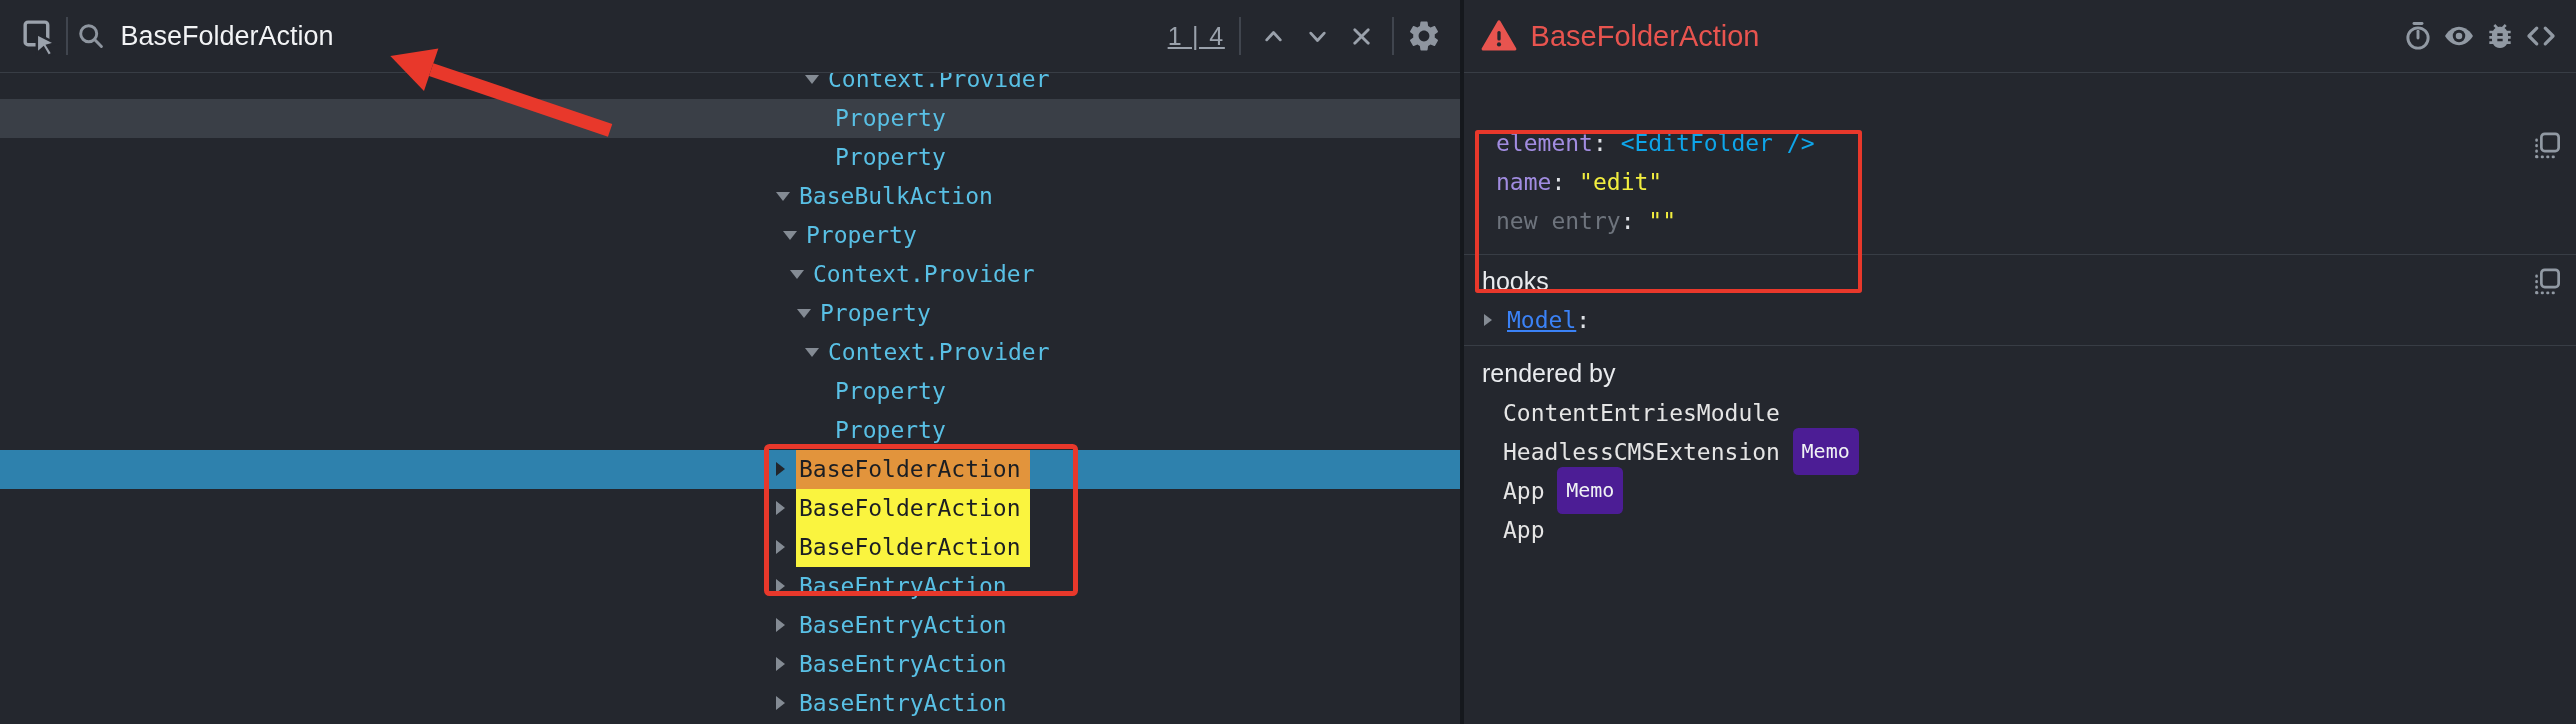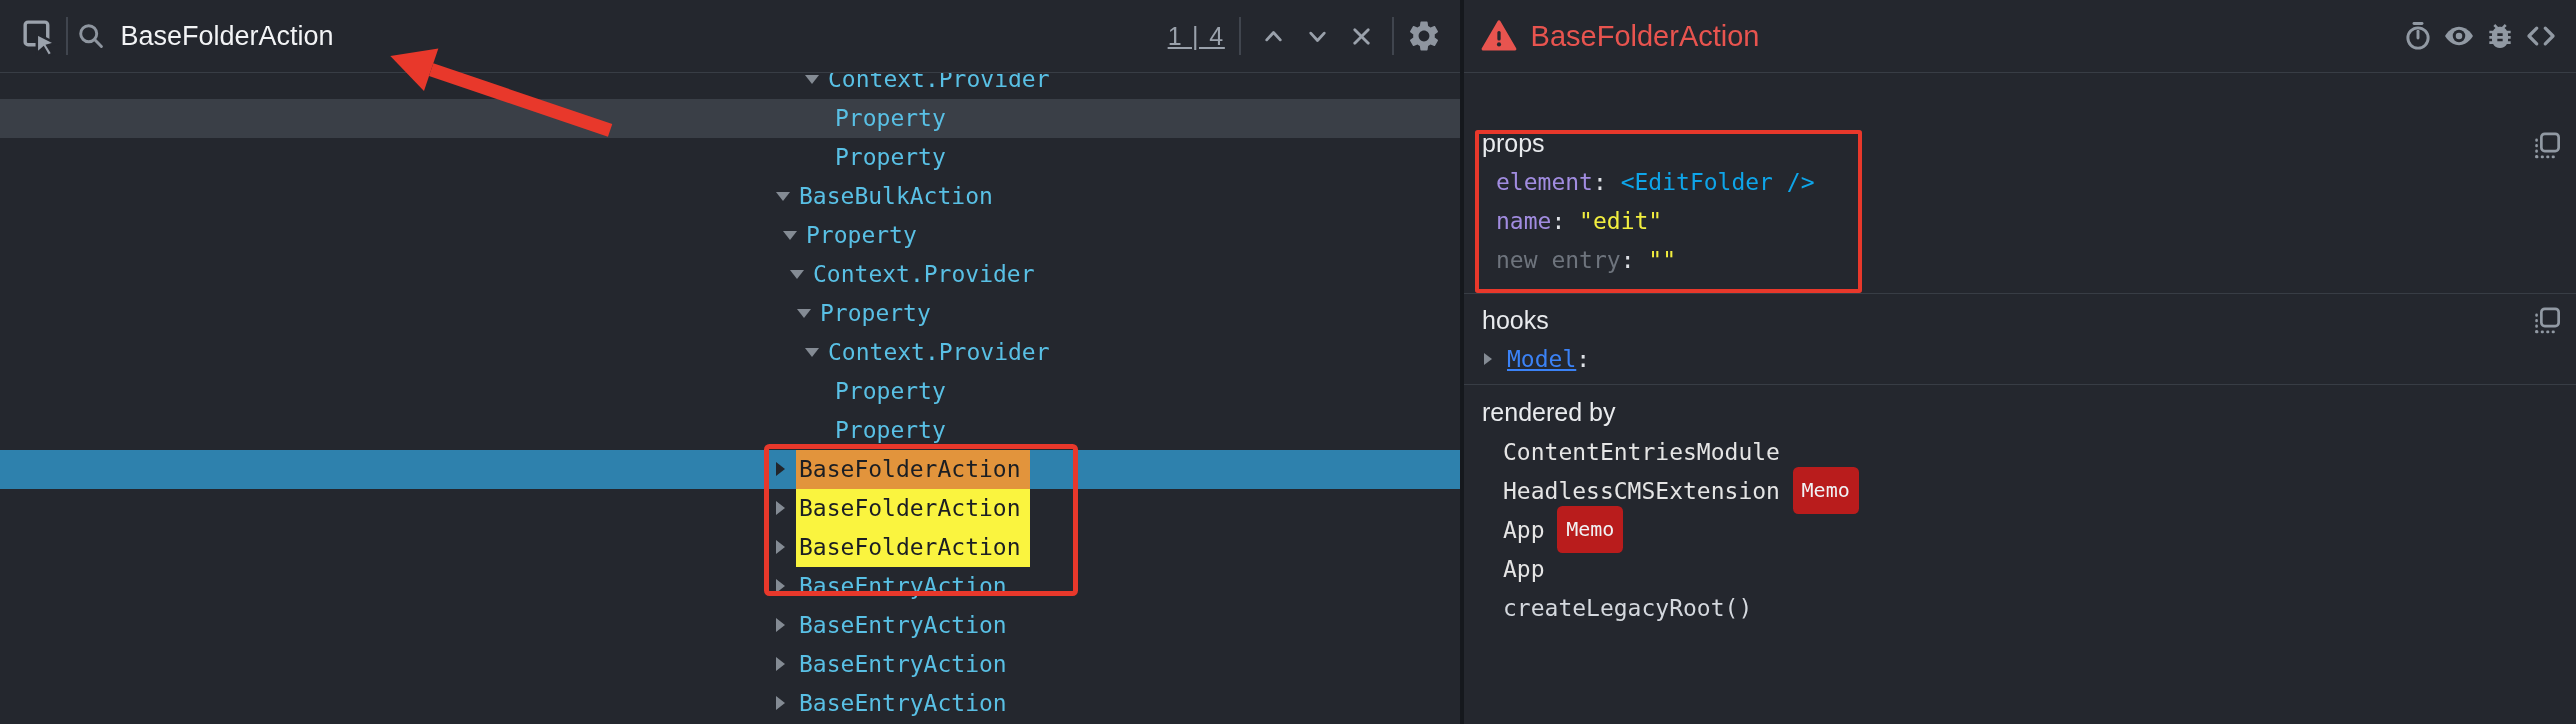--- a/index.html
+++ b/index.html
@@ -62,21 +62,21 @@
   .pcolon { color:#dfe2e7; }
   .pval.t-element { color:#0ea5e9; }
   .pval.t-string { color:#f2ee3f; }
   .hrow { height:39px; display:flex; align-items:center; padding-left:20px; font-family:"DejaVu Sans Mono", monospace; font-size:23px; }
   .hrow .tri.tr { border-top-width:6.3px; border-bottom-width:6.3px; border-left-width:8px; }
   .hkey { color:#3b82f6;text-decoration:underline; }
   .hcolon { color:#dfe2e7; }
   .rrow { height:39px; display:flex; align-items:center; padding-left:39px; font-family:"DejaVu Sans Mono", monospace; font-size:23px; color:#d4d8de; white-space:pre; }
   .rrow .lnk { color:#e5e5e5; cursor:pointer; }
   .badge {
-    margin-left:12.6px; background:#b91c1c; color:#f0f2f4; border-radius:5.4px;
+    margin-left:12.6px; background:#4c1d95; color:#f0f2f4; border-radius:5.4px;
     font-family:"DejaVu Sans Mono", monospace; font-size:20px; line-height:30.5px; padding:8px 9px; flex:0 0 auto;
   }
   .copy-btn { position:absolute; right:12.6px; width:32px; height:32px; display:flex; align-items:center; justify-content:center; cursor:pointer; }
   .copy-props { top:56px; }
   .copy-hooks { top:10.8px; }
 
   
   .anno { position:absolute; z-index:50; pointer-events:none; }
   .anno-box { border:5.4px solid #e8382b; border-radius:5.4px; }
   #anno-box-tree { left:764px; top:444px; width:314px; height:152px; }
@@ -186,21 +186,20 @@
       </div>
       <div class="tbtn">
         <svg class="ic" width="34" height="34" viewBox="0 0 24 24">
           <polyline points="9,6.5 3.5,12 9,17.5" fill="none" stroke="#9199a3" stroke-width="2.3" stroke-linecap="round" stroke-linejoin="round"></polyline>
           <polyline points="15,6.5 20.5,12 15,17.5" fill="none" stroke="#9199a3" stroke-width="2.3" stroke-linecap="round" stroke-linejoin="round"></polyline>
         </svg>
       </div>
     </div>
 
     <div class="sec sec-props">
-      <div class="slabel">props</div>
       <div id="props-rows">
           <div class="prow"><span class="pkey">element</span><span class="pcolon">: </span><span class="pval t-element">&lt;EditFolder /&gt;</span></div>
           <div class="prow"><span class="pkey">name</span><span class="pcolon">: </span><span class="pval t-string">"edit"</span></div>
           <div class="prow"><span class="pkey dim">new entry</span><span class="pcolon">: </span><span class="pval t-string">""</span></div>
         </div>
       <div class="copy-btn copy-props">
         <svg class="ic" width="29" height="29" viewBox="0 0 26 26">
           <rect x="7.5" y="2.5" width="15.5" height="15.5" rx="3" fill="none" stroke="#9199a3" stroke-width="2.4"></rect>
           <line x1="3.2" y1="8" x2="3.2" y2="23" stroke="#9199a3" stroke-width="2.4" stroke-linecap="round" stroke-dasharray="0.5 4.4"></line>
           <line x1="3.2" y1="23.2" x2="18.5" y2="23.2" stroke="#9199a3" stroke-width="2.4" stroke-linecap="round" stroke-dasharray="0.5 4.4"></line>
@@ -228,21 +227,20 @@
       </div>
     </div>
 
     <div class="sec sec-rendered">
       <div class="slabel">rendered by</div>
       <div id="rendered-rows">
           <div class="rrow"><span class="lnk">ContentEntriesModule</span></div>
           <div class="rrow"><span class="lnk">HeadlessCMSExtension</span><span class="badge">Memo</span></div>
           <div class="rrow"><span class="lnk">App</span><span class="badge">Memo</span></div>
           <div class="rrow"><span class="lnk">App</span></div>
-          <div class="rrow"><span>createLegacyRoot()</span></div>
         </div>
     </div>
   </div>
 
   <div class="anno anno-box" id="anno-box-tree"></div>
   <div class="anno anno-box" id="anno-box-props"></div>
   <svg class="anno" id="anno-arrow" width="305" height="126" viewBox="0 0 340 140">
     <line x1="300" y1="125" x2="100.5" y2="57.4" stroke="#e8382b" stroke-width="15"></line>
     <polygon points="55,42 108.5,33.7 92.5,81.1" fill="#e8382b"></polygon>
   </svg>

